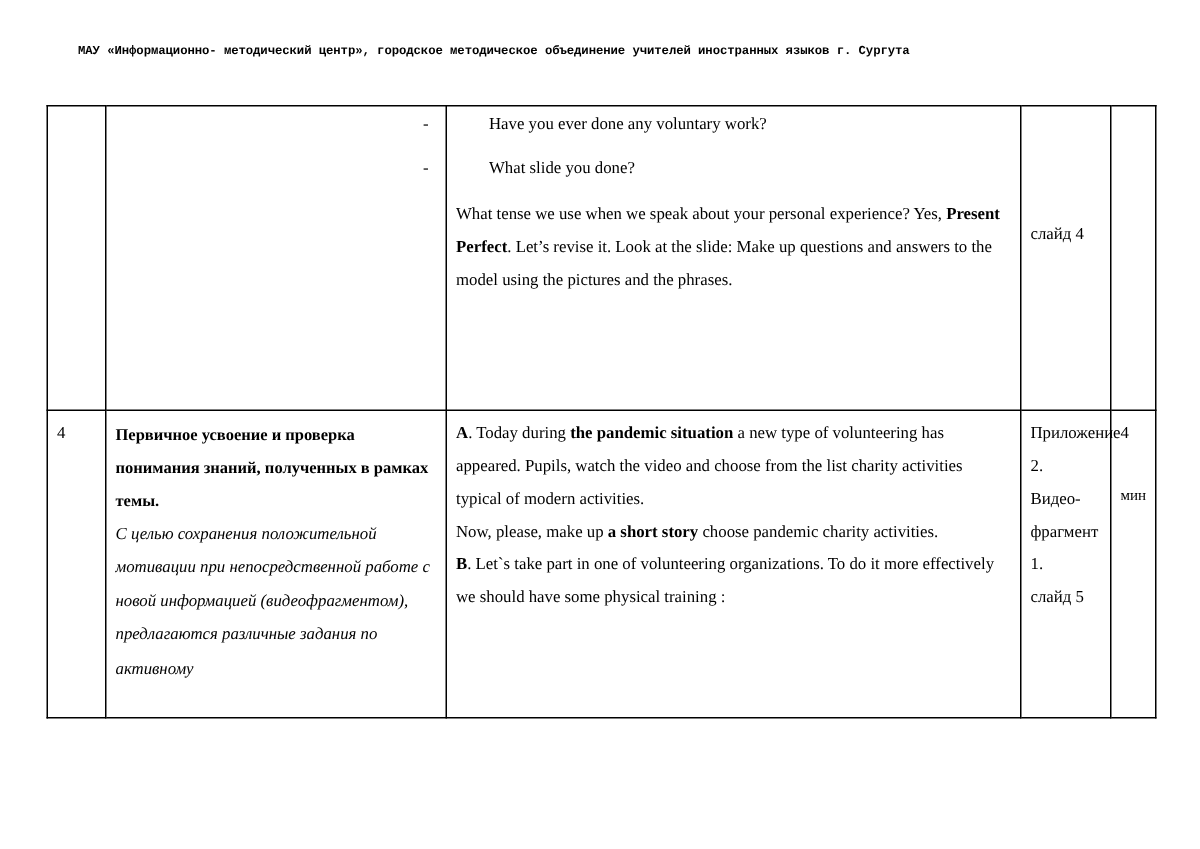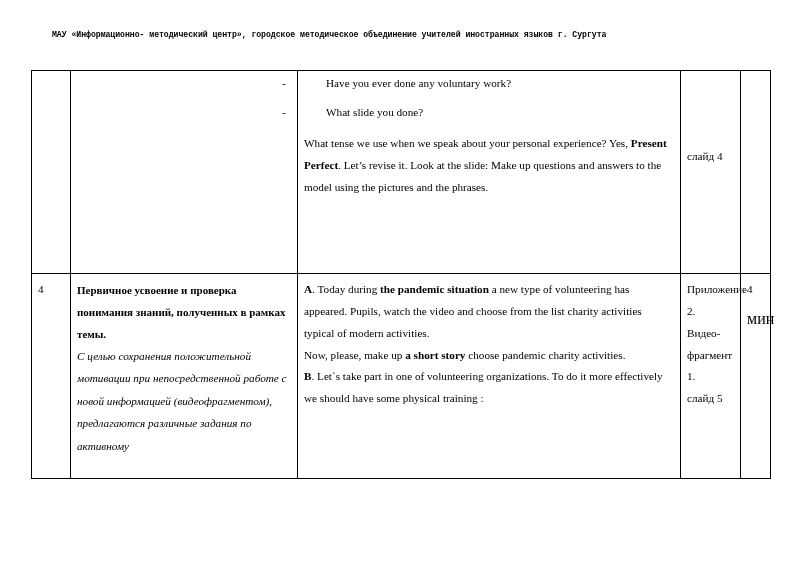--- a/index.html
+++ b/index.html
@@ -106,23 +106,23 @@
   }
   .tall-1 { height: 193px; }
   .tall-3 { height: 195px; }
   .slide-mid {
     padding-top: 70px;
   }
   .min-pad {
     padding-top: 0;
   }
   .min-sub {
-    margin-top: 2px;
+    margin-top: 20px;
     display: block;
-    font-size: 16px;
+    font-size: 10px;
   }
 </style>
 </head>
 <body>
 
 <div class="page">
 
   <div class="doc-header">МАУ «Информационно- методический центр», городское методическое объединение учителей иностранных языков г. Сургута</div>
 
   <table class="lesson-table">

